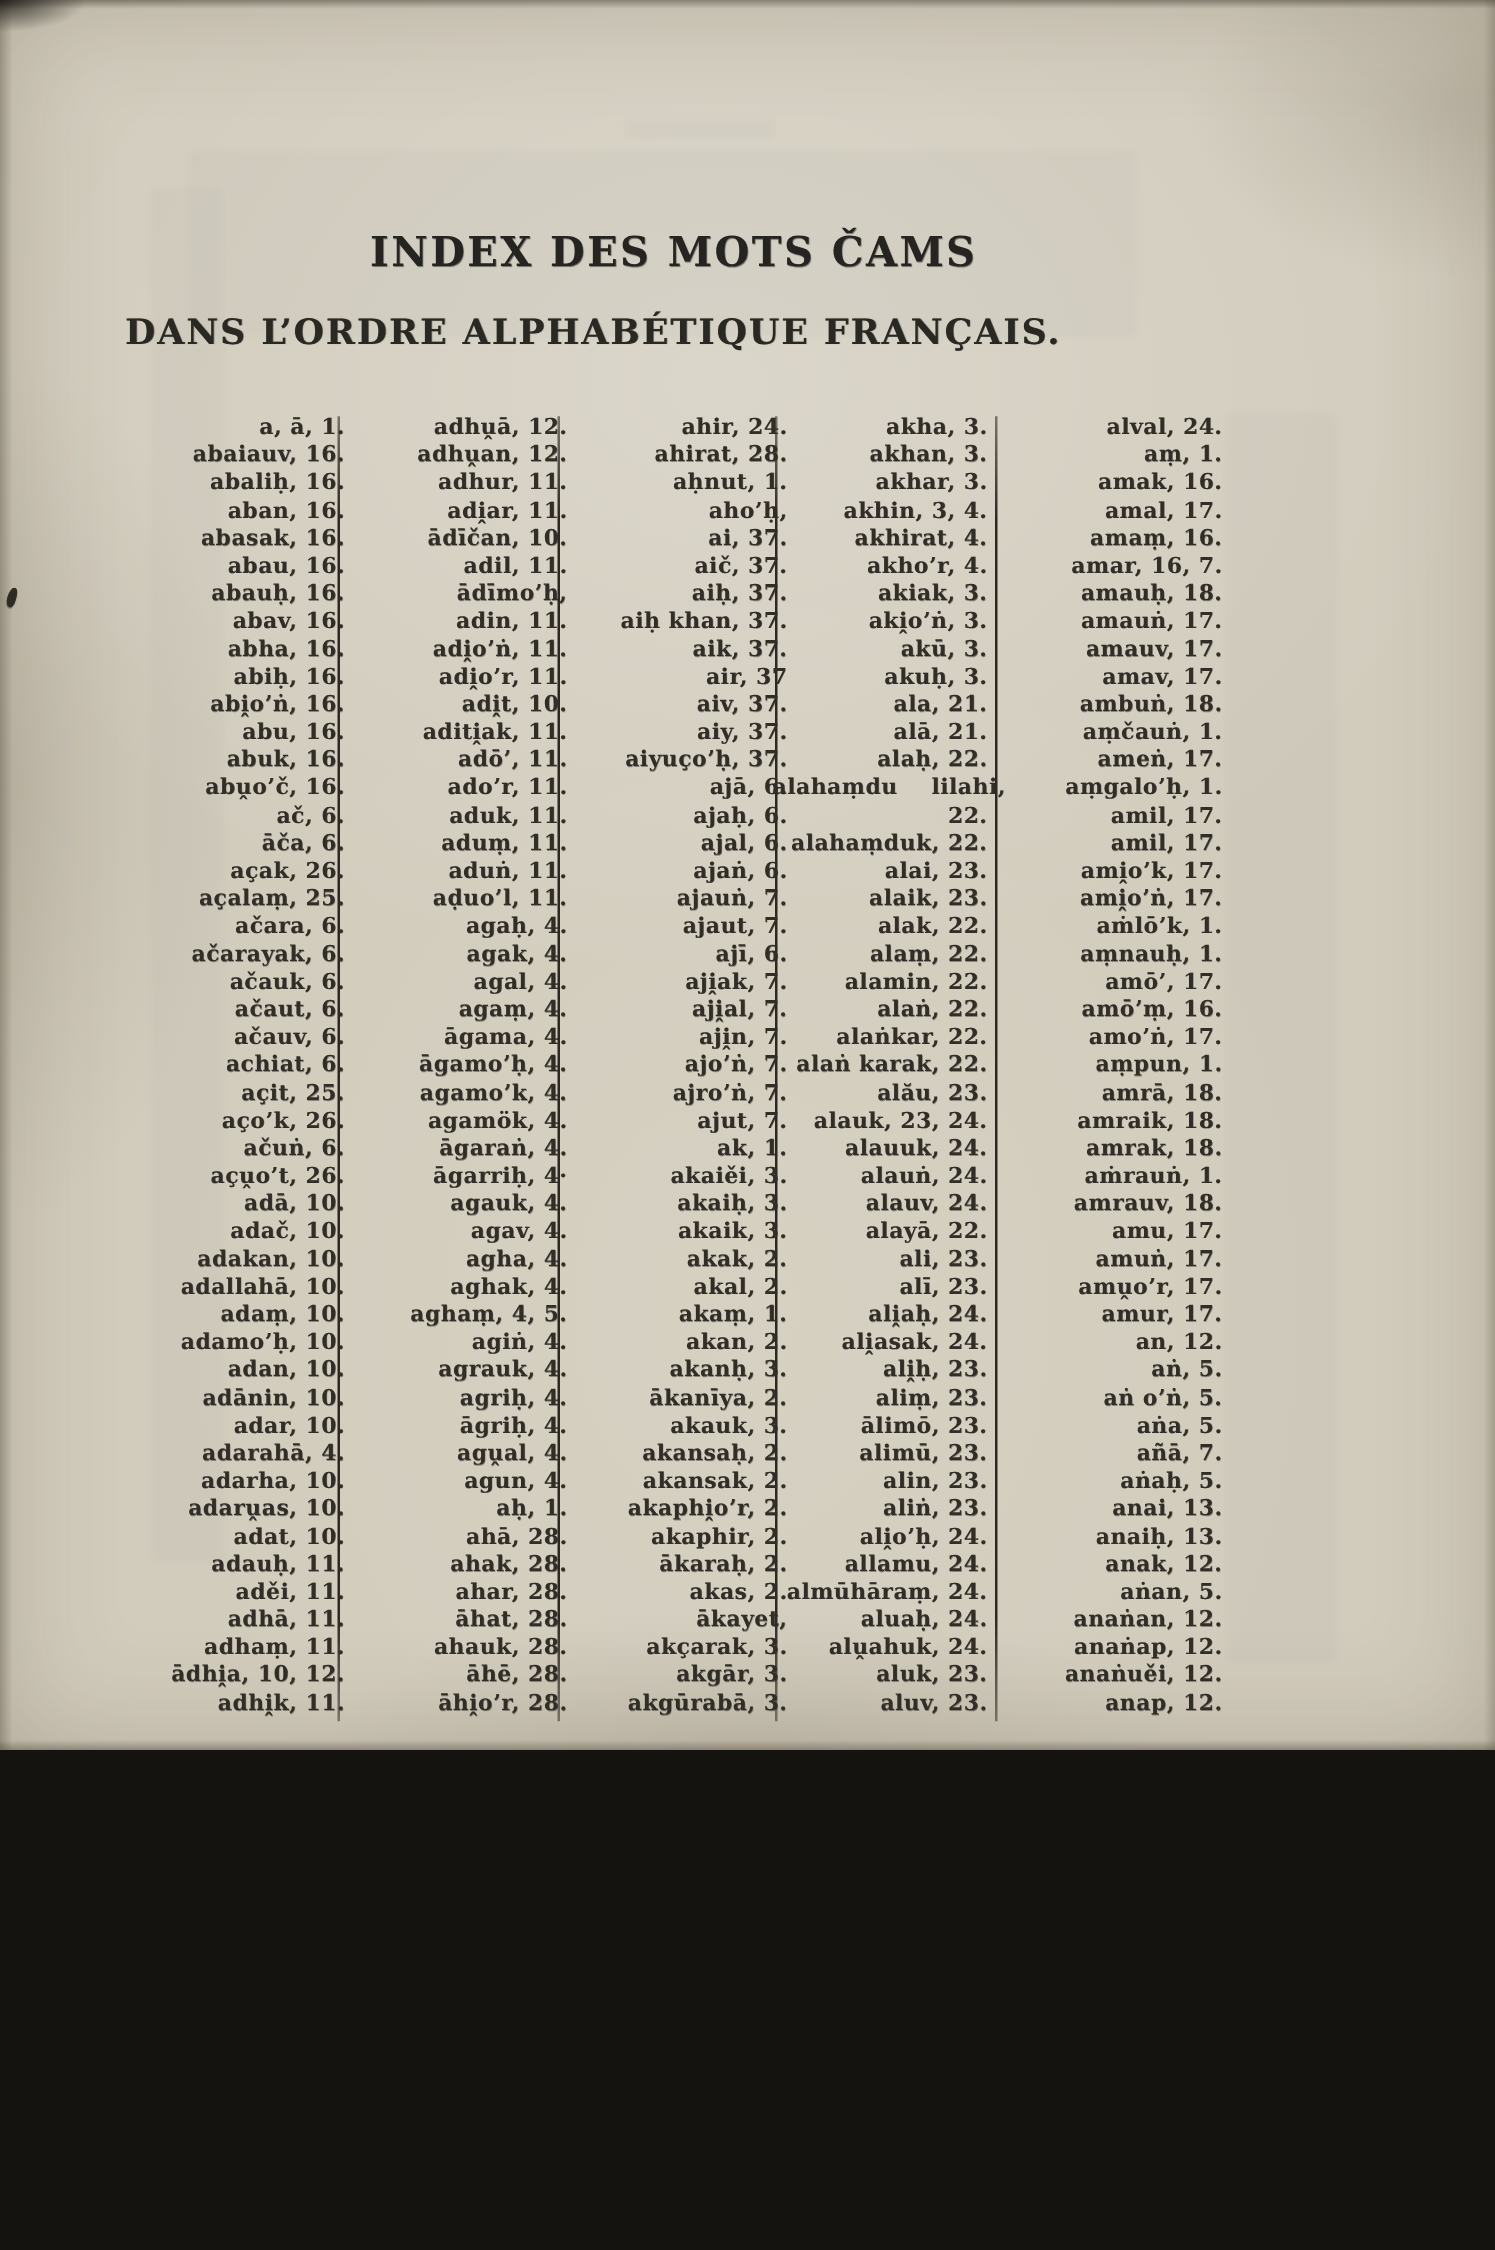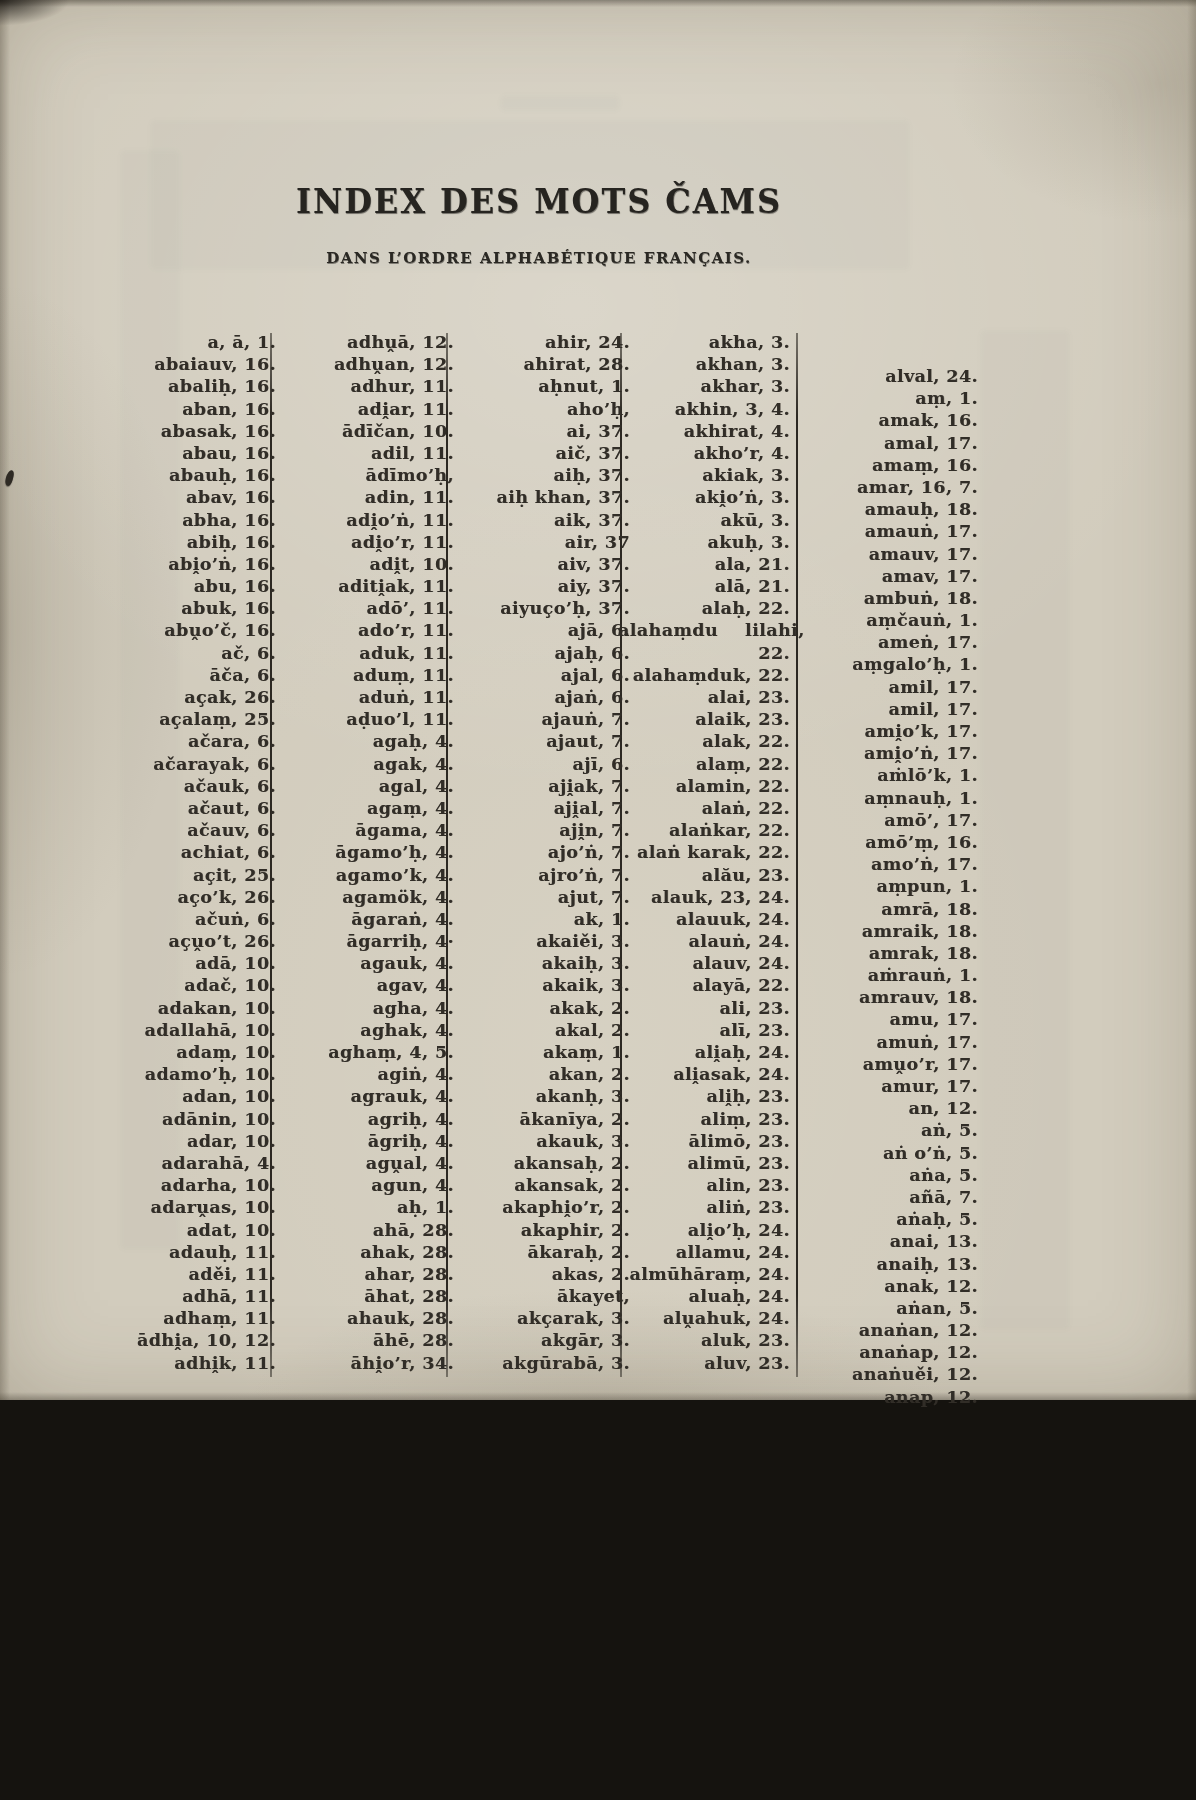--- a/index.html
+++ b/index.html
@@ -50,41 +50,41 @@
     position:absolute; left:0; top:182px; width:100%;
     text-align:center;
     font-size:33px; font-weight:bold; letter-spacing:2px;
     color:#262420;
     text-shadow:0.6px 0.6px 0.7px rgba(38,36,32,0.55);
     transform:scaleX(0.97);
     white-space:nowrap;
   }
   h2 {
     position:absolute; left:0; top:249px; width:100%;
-    text-align:center;
-    font-size:15px; font-weight:bold; letter-spacing:1.5px;
+    text-align:left;
+    font-size:28px; font-weight:bold; letter-spacing:1.5px;
     color:#2a2823;
     text-shadow:0.5px 0.5px 0.6px rgba(42,40,35,0.5);
     white-space:nowrap;
   }
   .cols { position:absolute; left:0; top:331px; width:878px; }
   .col {
     position:absolute; top:0;
     font-size:17.5px; font-weight:bold;
     letter-spacing:0.4px;
     color:#312d27;
     text-shadow:0.4px 0.4px 0.5px rgba(49,45,39,0.45);
     text-align:right;
   }
   .col .entry { height:22.2px; line-height:22.2px; white-space:nowrap; overflow:visible; }
   .col1 { left:8px;   width:168px; }
   .col2 { left:188px; width:166px; }
   .col3 { left:358px; width:172px; }
   .col4 { left:518px; width:172px; }
-  .col5 { left:710px; width:168px;margin-top:34px; }
+  .col5 { left:710px; width:168px; }
   .divider {
     position:absolute; top:2px; width:2px; height:1044px;
     background:linear-gradient(180deg, rgba(40,36,30,0.55), #2c2822 8%, #2c2822 92%, rgba(40,36,30,0.5));
   }
   .d1 { left:170px; } .d2 { left:346px; } .d3 { left:520px; } .d4 { left:696px; }
 </style>
 </head>
 <body>
 
 <div class="scan">
@@ -197,21 +197,21 @@
           <div class="entry">āgriḥ, 4.</div>
           <div class="entry">agṷal, 4.</div>
           <div class="entry">agun, 4.</div>
           <div class="entry">aḥ, 1.</div>
           <div class="entry">ahā, 28.</div>
           <div class="entry">ahak, 28.</div>
           <div class="entry">ahar, 28.</div>
           <div class="entry">āhat, 28.</div>
           <div class="entry">ahauk, 28.</div>
           <div class="entry">āhē, 28.</div>
-          <div class="entry">āhi̭o’r, 34.</div>
+          <div class="entry">āhi̭o’r, 28.</div>
         </div>
       <div class="col col3">
           <div class="entry">ahir, 24.</div>
           <div class="entry">ahirat, 28.</div>
           <div class="entry">aḥnut, 1.</div>
           <div class="entry">aho’ḥ,</div>
           <div class="entry">ai, 37.</div>
           <div class="entry">aič, 37.</div>
           <div class="entry">aiḥ, 37.</div>
           <div class="entry">aiḥ khan, 37.</div>

